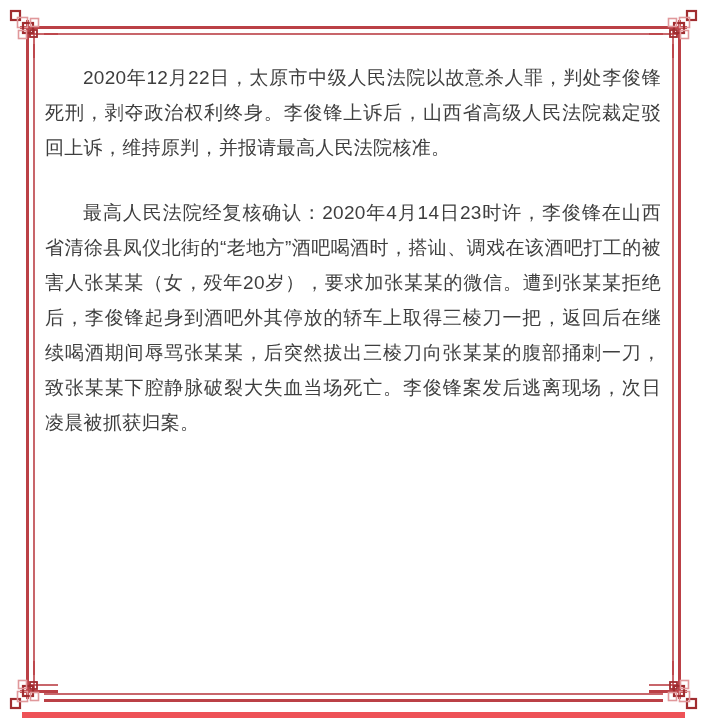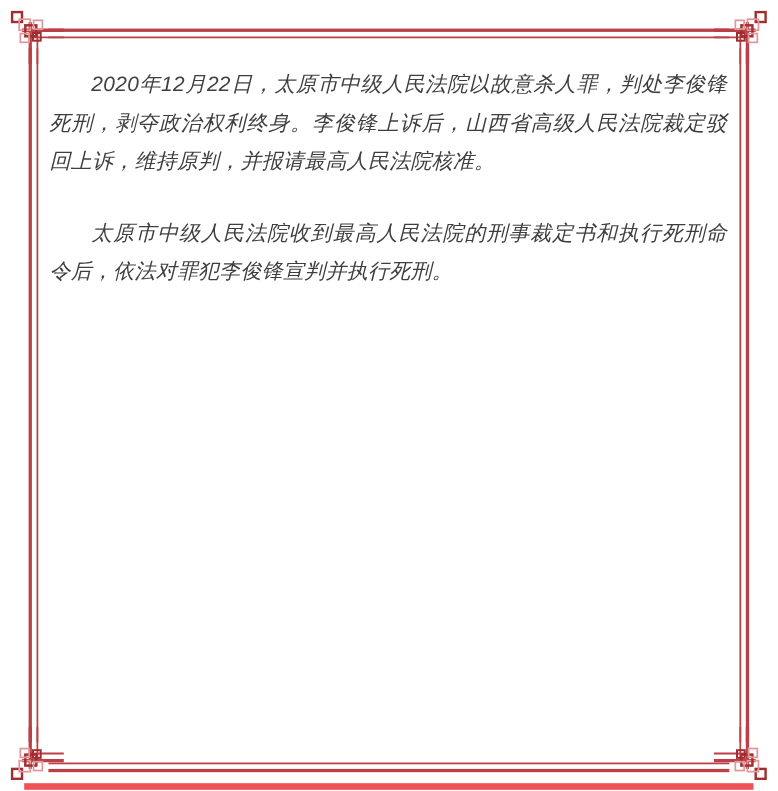--- a/index.html
+++ b/index.html
@@ -35,21 +35,20 @@
     color: #3e3e3e;
     font-size: 19px;
     line-height: 35px;
     letter-spacing: 0.3px;
     text-align: justify;
     font-family: "Liberation Sans", sans-serif;
   }
   .content p {
     margin: 0 0 30px 0;
     text-indent: 2em;
-    font-style: italic;
   }
   .content p:last-child {
     margin-bottom: 0;
   }
   .bottom-bar {
     position: absolute;
     left: 22px;
     top: 712px;
     width: 663px;
     height: 6px;
@@ -90,18 +89,18 @@
     <rect x="663" y="675" width="36" height="36" fill="#ffffff"></rect>
 
     <use href="#knot" transform="translate(6,6)"></use>
     <use href="#knot" transform="translate(701,6) scale(-1,1)"></use>
     <use href="#knot" transform="translate(6,713) scale(1,-1)"></use>
     <use href="#knot" transform="translate(701,713) scale(-1,-1)"></use>
   </svg>
 
   <div class="content">
     <p>2020年12月22日，太原市中级人民法院以故意杀人罪，判处李俊锋死刑，剥夺政治权利终身。李俊锋上诉后，山西省高级人民法院裁定驳回上诉，维持原判，并报请最高人民法院核准。</p>
-    <p>太原市中级人民法院收到最高人民法院的刑事裁定书和执行死刑命令后，依法对罪犯李俊锋宣判并执行死刑。</p>
+    <p>最高人民法院经复核确认：2020年4月14日23时许，李俊锋在山西省清徐县凤仪北街的“老地方”酒吧喝酒时，搭讪、调戏在该酒吧打工的被害人张某某（女，殁年20岁），要求加张某某的微信。遭到张某某拒绝后，李俊锋起身到酒吧外其停放的轿车上取得三棱刀一把，返回后在继续喝酒期间辱骂张某某，后突然拔出三棱刀向张某某的腹部捅刺一刀，致张某某下腔静脉破裂大失血当场死亡。李俊锋案发后逃离现场，次日凌晨被抓获归案。</p>
   </div>
 
   <div class="bottom-bar"></div>
 
 </div>
 
 </body></html>

